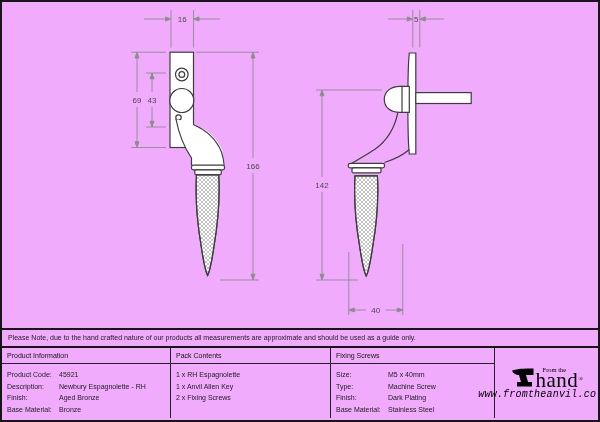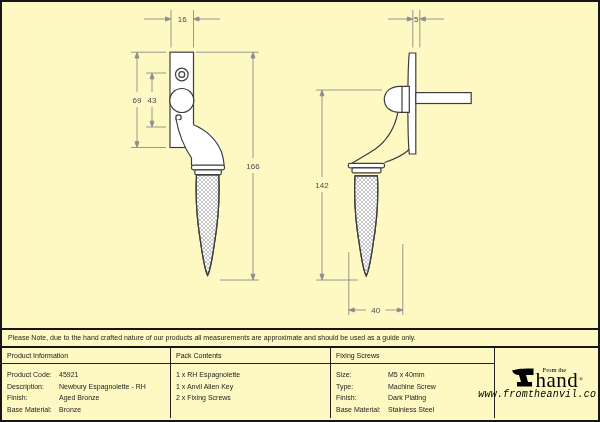--- a/index.html
+++ b/index.html
@@ -1,18 +1,18 @@
 <!DOCTYPE html>
 <html><head>
 <meta charset="utf-8">
 <style>
   html,body{margin:0;padding:0;background:#e8e8e8;}
   .page{
     position:relative;width:600px;height:422px;margin:0 auto;
-    background:#fef9c3;border:2px solid #161616;box-sizing:border-box;
+    background:#f0abfc;border:2px solid #161616;box-sizing:border-box;
     font-family:"Liberation Sans", sans-serif;color:#1f1f1f;overflow:hidden;
   }
   .drawing-svg{position:absolute;left:0;top:0;}
   .dim-text{font-family:"Liberation Sans",sans-serif;font-size:8px;fill:#4a4a4a;text-anchor:middle;}
   .note-bar{
     position:absolute;left:0;top:326px;width:596px;height:20px;box-sizing:border-box;
     border-top:2px solid #161616;border-bottom:2px solid #161616;
     font-size:7px;line-height:15px;padding-left:6px;color:#222;
     white-space:nowrap;overflow:hidden;
   }

